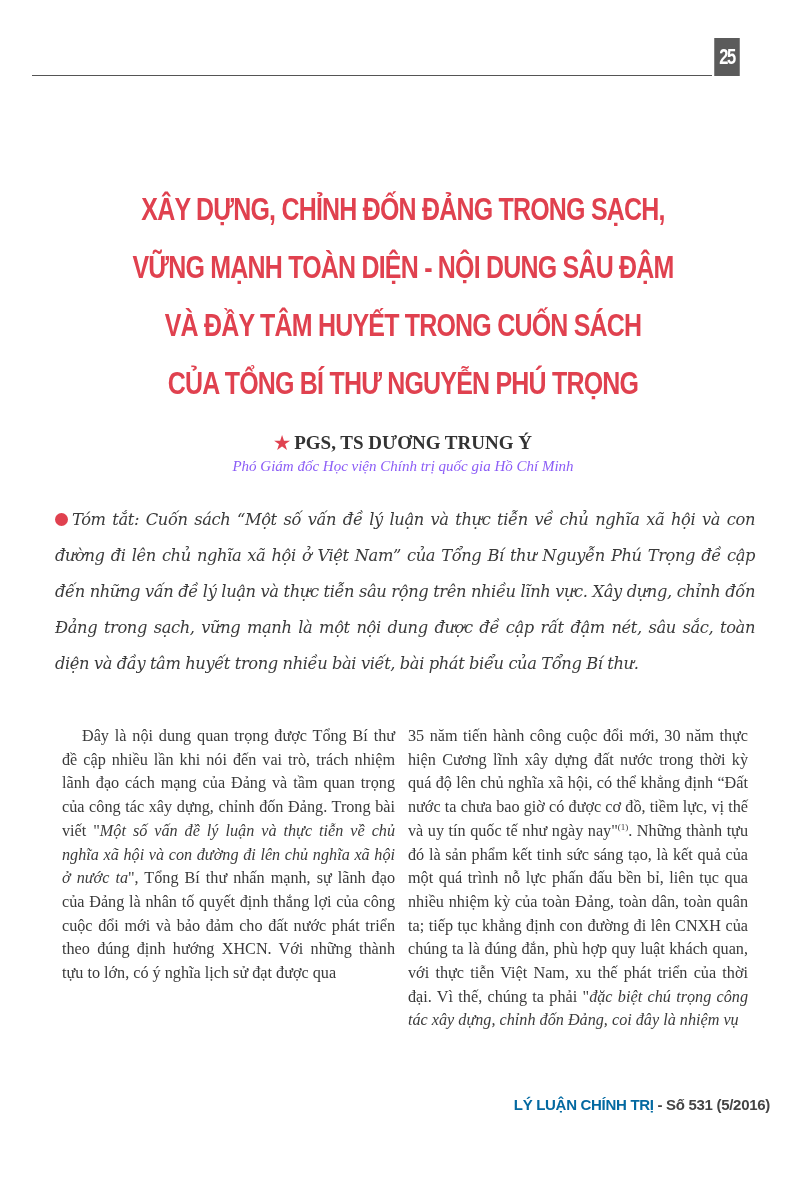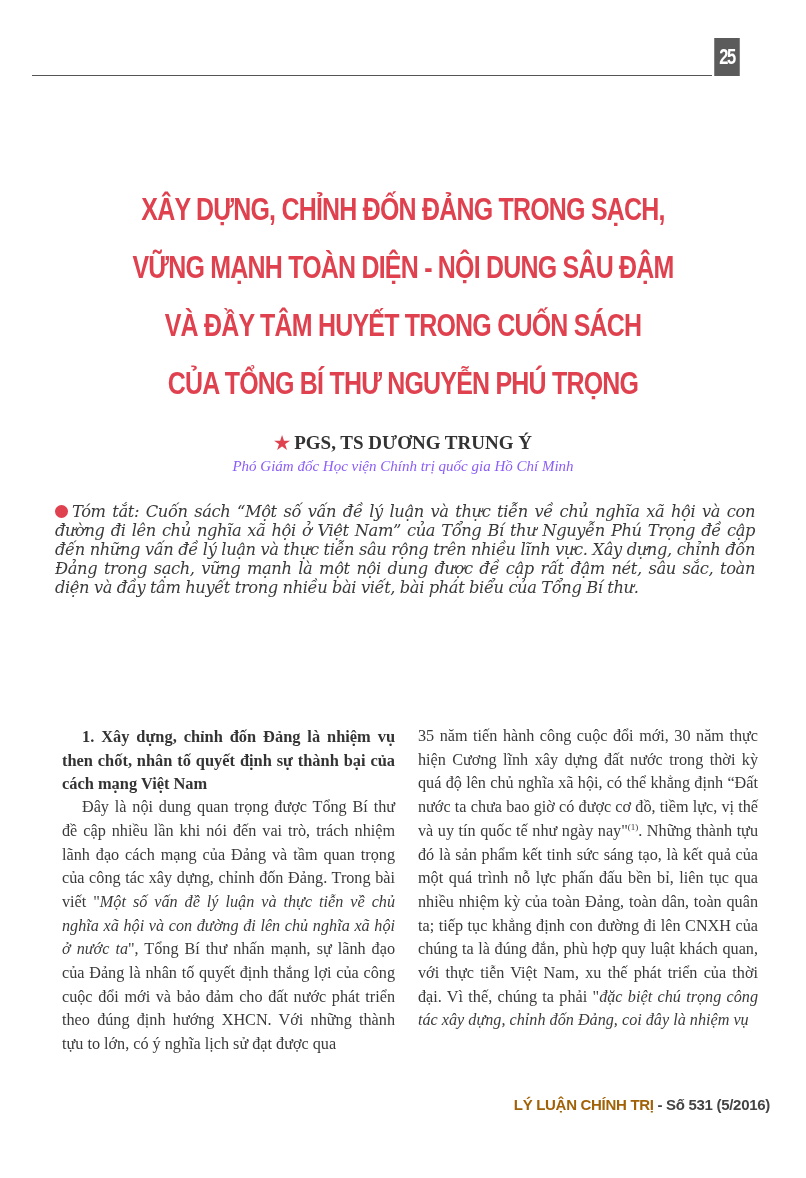--- a/index.html
+++ b/index.html
@@ -24,43 +24,43 @@
       position: absolute; left: 0; top: 432px; width: 806px; text-align: center;
       font-family: "Liberation Serif", serif; font-weight: bold; font-size: 19px; color: #333;
     }
     .author .star { color: #e0414f; font-size: 18px; margin-right: 4px; }
     .affil {
       position: absolute; left: 0; top: 458px; width: 806px; text-align: center;
       font-family: "Liberation Serif", serif; font-style: italic; font-size: 15px; color: #8b5cf6;
     }
     .abstract {
       position: absolute; left: 55px; top: 502px; width: 700px;
-      font-family: "DejaVu Serif", serif; font-style: italic; font-size: 16.3px; line-height: 19px;
+      font-family: "DejaVu Serif", serif; font-style: italic; font-size: 16.3px; line-height: 36px;
       color: #3a3a3a; text-align: justify; letter-spacing: -0.4px;
     }
     .abstract p { margin: 0 0 8px 0; }
     .dot { display: inline-block; width: 13px; height: 13px; border-radius: 50%; background: #e0414f; margin-right: 4px; vertical-align: -1px; }
     .col {
       position: absolute; top: 725px; width: 333px;
       font-family: "Liberation Serif", serif; font-size: 16.2px; line-height: 23.7px; color: #3a3a3a;
       text-align: justify;
     }
     .col-left { left: 62px; }
-    .col-right { left: 418px; width: 340px; }
+    .col-right { left: 408px; width: 340px; }
     .col p { margin: 0; text-indent: 20px; }
     .col .sec-head { font-weight: bold; font-size: 16.4px; color: #333; text-indent: 20px; }
     .col .right-p { text-indent: 0; }
     .col em { font-style: italic; }
     sup { font-size: 9px; line-height: 0; }
     .footer {
       position: absolute; left: 480px; top: 1096px; width: 290px; text-align: right;
       font-family: "Liberation Sans", sans-serif; font-weight: bold; font-size: 15px; color: #444;
       letter-spacing: -0.3px;
     }
-    .footer .journal { color: #a16207; padding-left: 16px; }
+    .footer .journal { color: #0369a1; padding-left: 16px; }
   </style>
 </head>
 <body>
 
 <div class="header-rule"></div>
 <div class="page-num">25</div>
 
 <div class="title">
   <span class="line">XÂY DỰNG, CHỈNH ĐỐN ĐẢNG TRONG SẠCH,</span>
   <span class="line">VỮNG MẠNH TOÀN DIỆN - NỘI DUNG SÂU ĐẬM</span>
@@ -71,21 +71,20 @@
 <div class="author">
   <span class="star">★</span><span>PGS, TS DƯƠNG TRUNG Ý</span>
 </div>
 <div class="affil">Phó Giám đốc Học viện Chính trị quốc gia Hồ Chí Minh</div>
 
 <div class="abstract">
   <p><span class="dot"></span><span>Tóm tắt: Cuốn sách “Một số vấn đề lý luận và thực tiễn về chủ nghĩa xã hội và con đường đi lên chủ nghĩa xã hội ở Việt Nam” của Tổng Bí thư Nguyễn Phú Trọng đề cập đến những vấn đề lý luận và thực tiễn sâu rộng trên nhiều lĩnh vực. Xây dựng, chỉnh đốn Đảng trong sạch, vững mạnh là một nội dung được đề cập rất đậm nét, sâu sắc, toàn diện và đầy tâm huyết trong nhiều bài viết, bài phát biểu của Tổng Bí thư.</span></p>
 </div>
 
 <div class="col col-left">
-  <p class="sec-head">1. Xây dựng, chỉnh đốn Đảng là nhiệm vụ then chốt, nhân tố quyết định sự thành bại của cách mạng Việt Nam</p>
   <p><span>Đây là nội dung quan trọng được Tổng Bí thư đề cập nhiều lần khi nói đến vai trò, trách nhiệm lãnh đạo cách mạng của Đảng và tầm quan trọng của công tác xây dựng, chỉnh đốn Đảng. Trong bài viết "</span><em>Một số vấn đề lý luận và thực tiễn về chủ nghĩa xã hội và con đường đi lên chủ nghĩa xã hội ở nước ta</em><span>", Tổng Bí thư nhấn mạnh, sự lãnh đạo của Đảng là nhân tố quyết định thắng lợi của công cuộc đổi mới và bảo đảm cho đất nước phát triển theo đúng định hướng XHCN. Với những thành tựu to lớn, có ý nghĩa lịch sử đạt được qua</span></p>
 </div>
 
 <div class="col col-right">
   <p class="right-p"><span>35 năm tiến hành công cuộc đổi mới, 30 năm thực hiện Cương lĩnh xây dựng đất nước trong thời kỳ quá độ lên chủ nghĩa xã hội, có thể khẳng định “Đất nước ta chưa bao giờ có được cơ đồ, tiềm lực, vị thế và uy tín quốc tế như ngày nay"</span><sup>(1)</sup><span>. Những thành tựu đó là sản phẩm kết tinh sức sáng tạo, là kết quả của một quá trình nỗ lực phấn đấu bền bỉ, liên tục qua nhiều nhiệm kỳ của toàn Đảng, toàn dân, toàn quân ta; tiếp tục khẳng định con đường đi lên CNXH của chúng ta là đúng đắn, phù hợp quy luật khách quan, với thực tiễn Việt Nam, xu thế phát triển của thời đại. Vì thế, chúng ta phải "</span><em>đặc biệt chú trọng công tác xây dựng, chỉnh đốn Đảng, coi đây là nhiệm vụ</em></p>
 </div>
 
 <div class="footer">
   <span class="journal">LÝ LUẬN CHÍNH TRỊ</span><span> - Số 531 (5/2016)</span>
 </div>

